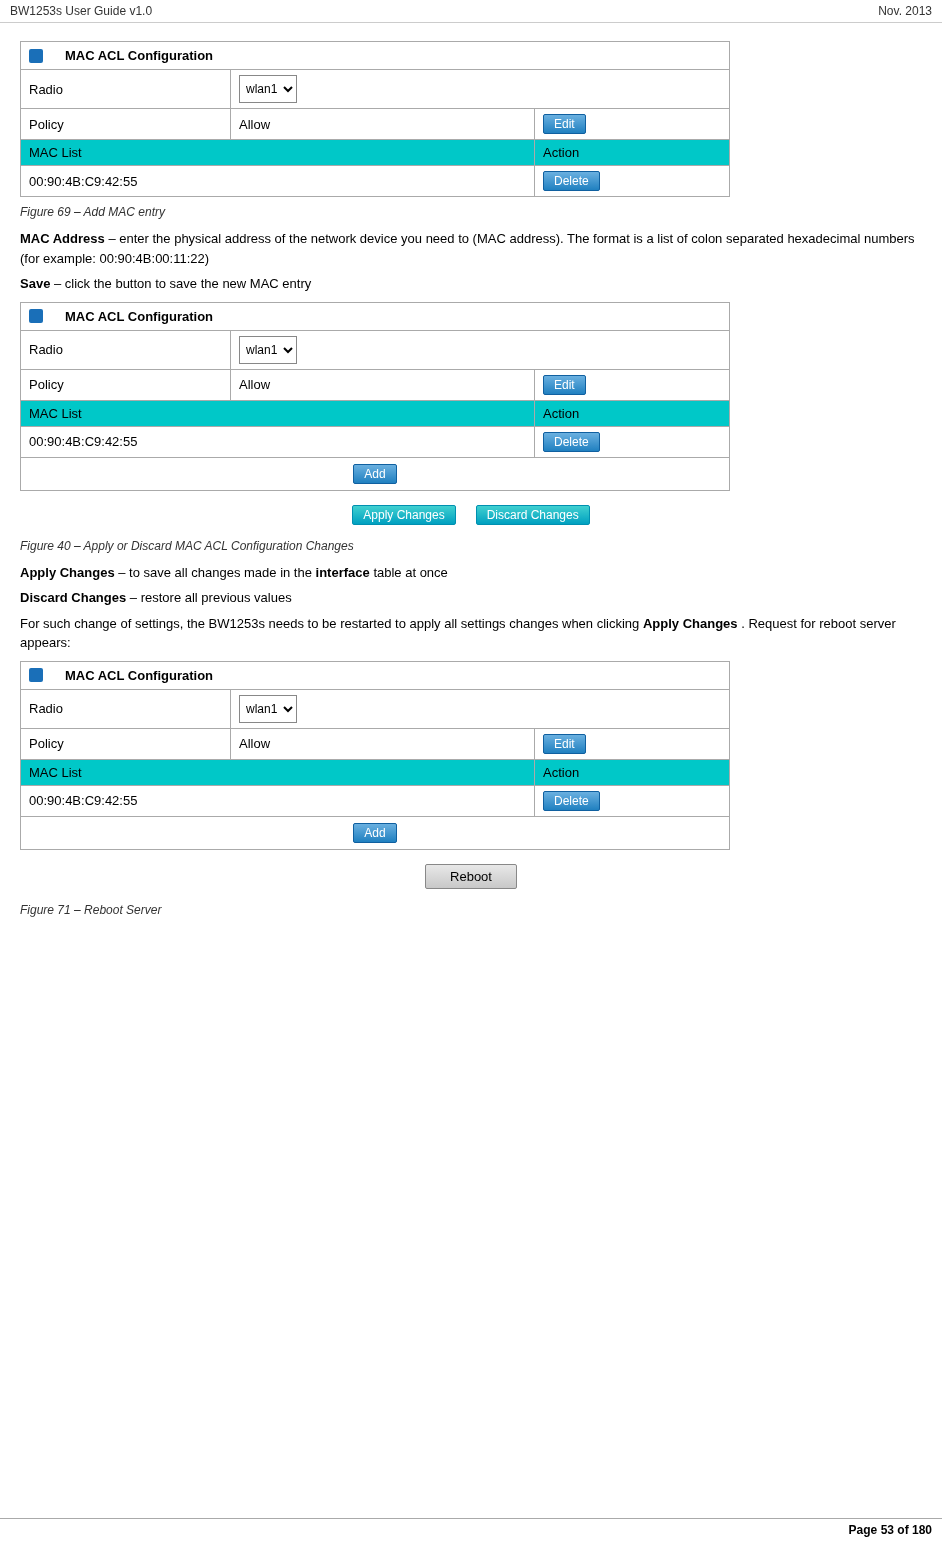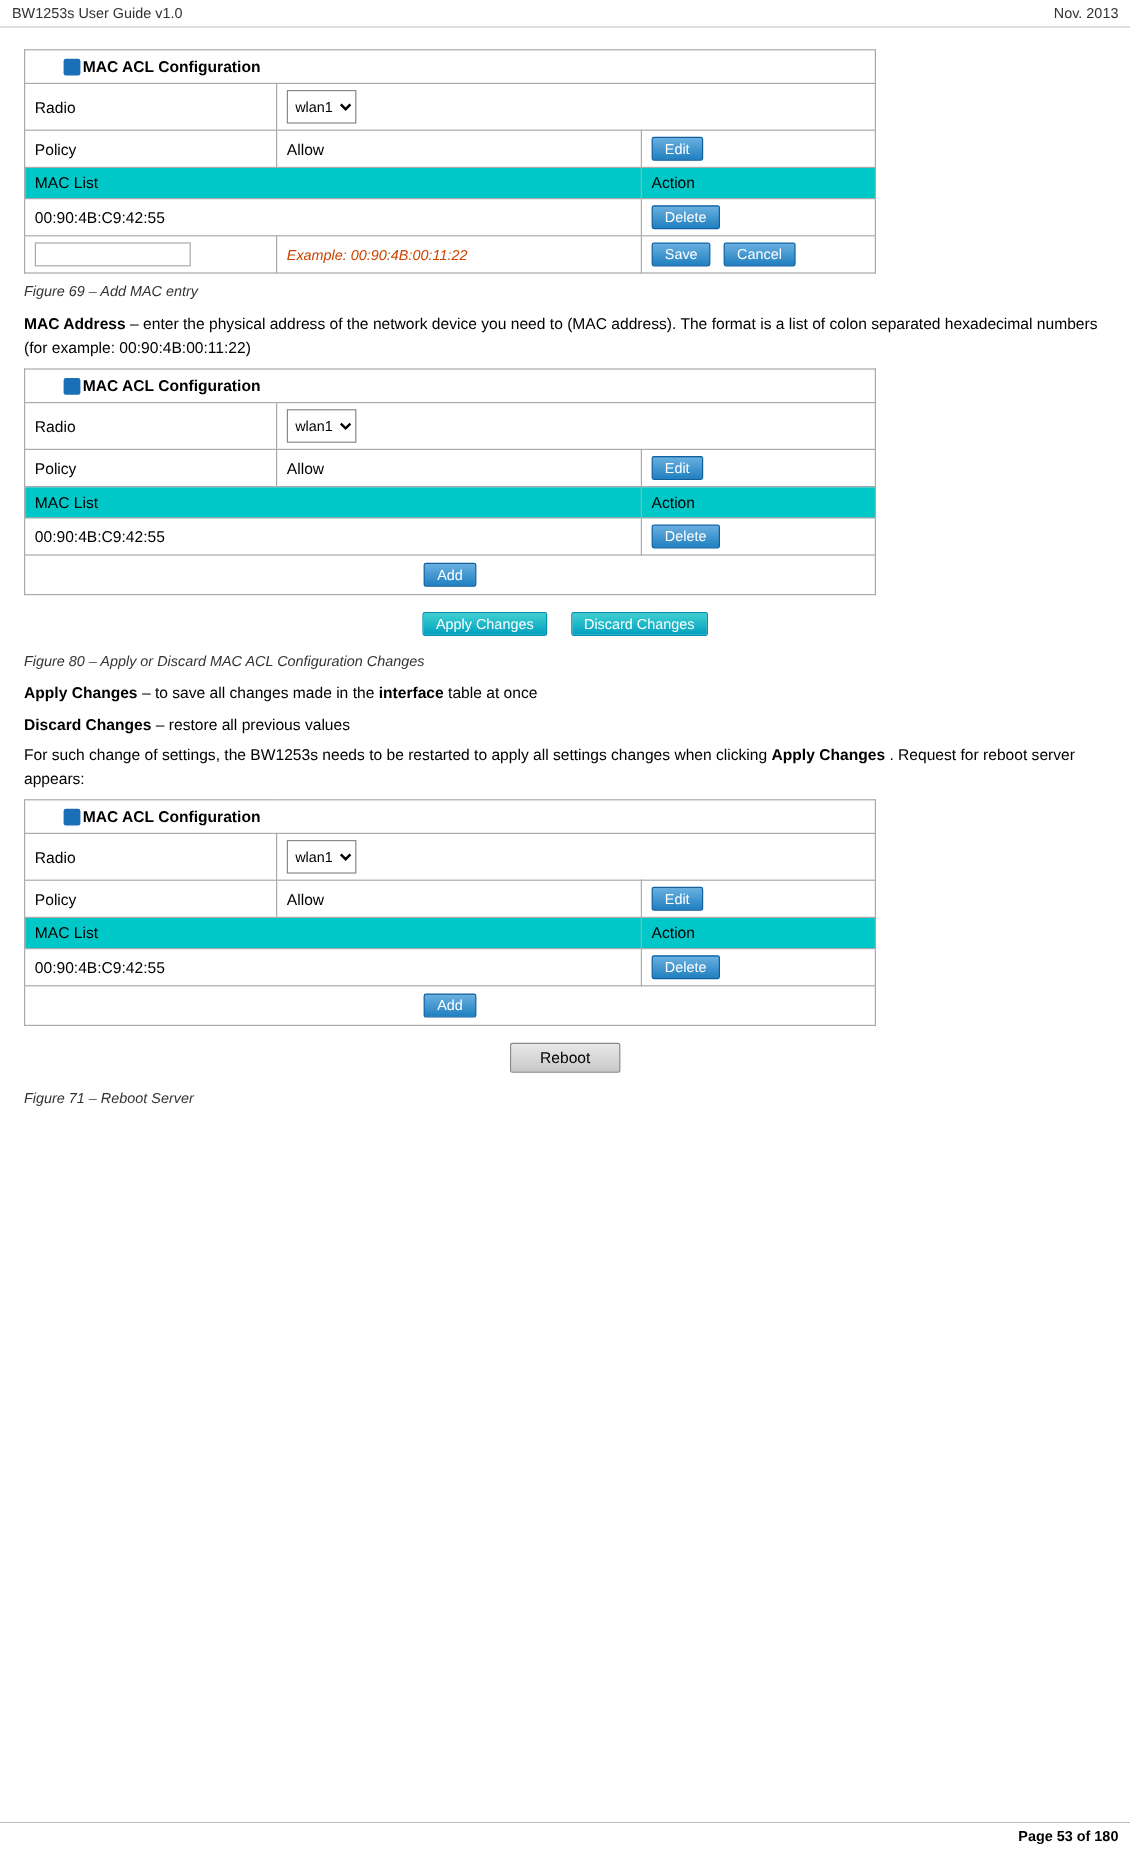--- a/index.html
+++ b/index.html
@@ -35,22 +35,21 @@
       padding: 5px 8px;
     }
     .table-title-row td {
       background: #fff;
       font-weight: bold;
       padding: 6px 8px;
     }
     .title-cell {
       display: flex;
       align-items: center;
-      gap: 2px;
-      margin-left: 24px;
+      gap: 22px;
     }
     .title-icon {
       width: 14px;
       height: 14px;
       background: #1a6fb8;
       display: inline-block;
       border-radius: 2px;
     }
     .label-cell {
       width: 210px;
@@ -194,41 +193,32 @@
     <tr class="cyan-row">
       <td colspan="2">MAC List</td>
       <td class="action-cell">Action</td>
     </tr>
     <tr class="mac-data-row">
       <td colspan="2">00:90:4B:C9:42:55</td>
       <td class="action-cell">
         <button class="btn btn-blue">Delete</button>
       </td>
     </tr>
-    <tr class="mac-data-row">
-      <td colspan="1">
-        <input class="input-mac" type="text" value="" style="">
-      </td>
-      <td>
-        <span class="example-text">Example: 00:90:4B:00:11:22</span>
-      </td>
-      <td class="action-cell">
-        <button class="btn btn-blue">Save</button>
-        &nbsp;
-        <button class="btn btn-blue">Cancel</button>
-      </td>
-    </tr>
   </tbody>
     </table>
 
   <p class="figure-caption">Figure 69 – Add MAC entry</p>
 
   <p class="para">
     <span class="bold-inline">MAC Address</span>
     <span> – enter the physical address of the network device you need to (MAC address). The format is a list of colon separated hexadecimal numbers (for example: 00:90:4B:00:11:22)</span>
+  </p>
+  <p class="para">
+    <span class="bold-inline">Save</span>
+    <span> – click the button to save the new MAC entry</span>
   </p>
 
   <table class="mac-acl-table">
     <tbody>
         <tr class="table-title-row">
       <td colspan="3">
         <div class="title-cell">
           <span class="title-icon"></span>
           <span>MAC ACL Configuration</span>
         </div>
@@ -265,21 +255,21 @@
       </td>
     </tr>
   </tbody>
     </table>
 
   <div class="apply-discard-area">
     <button class="btn btn-cyan">Apply Changes</button>
     <button class="btn btn-cyan">Discard Changes</button>
   </div>
 
-  <p class="figure-caption">Figure 80 – Apply or Discard MAC ACL Configuration Changes</p>
+  <p class="figure-caption">Figure 40 – Apply or Discard MAC ACL Configuration Changes</p>
 
   <p class="para">
     <span class="bold-inline">Apply Changes</span>
     <span> – to save all changes made in the </span>
     <span class="bold-inline">interface</span>
     <span> table at once</span>
   </p>
   <p class="para">
     <span class="bold-inline">Discard Changes</span>
     <span> – restore all previous values</span>

